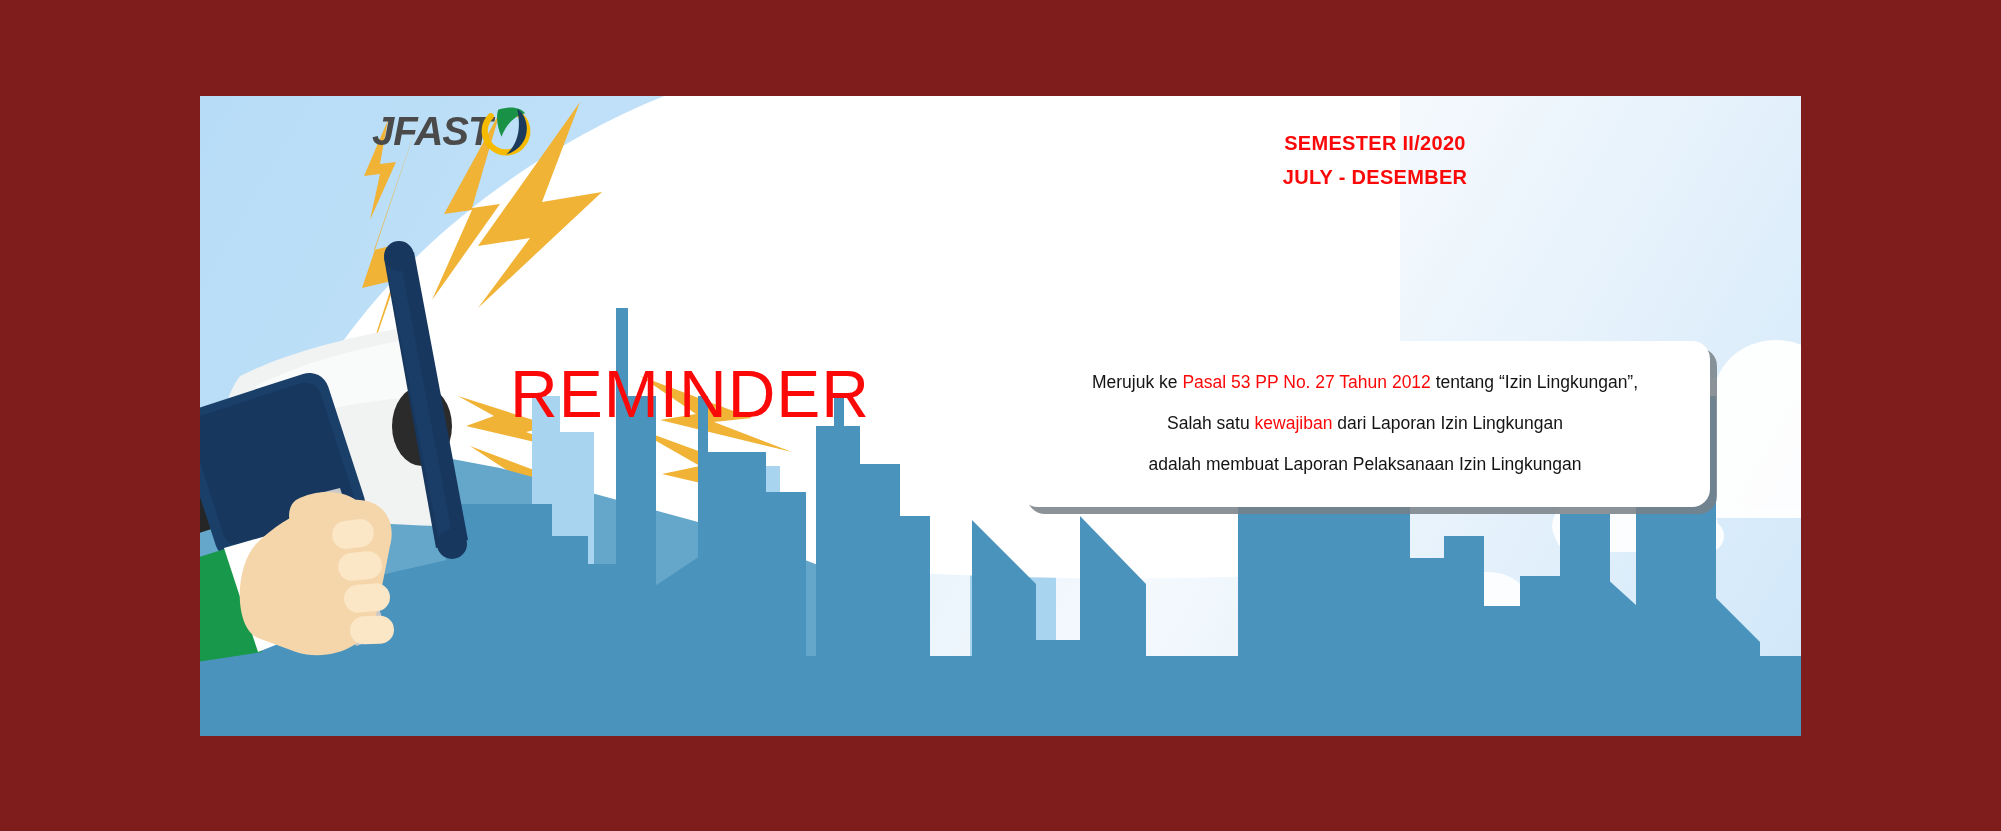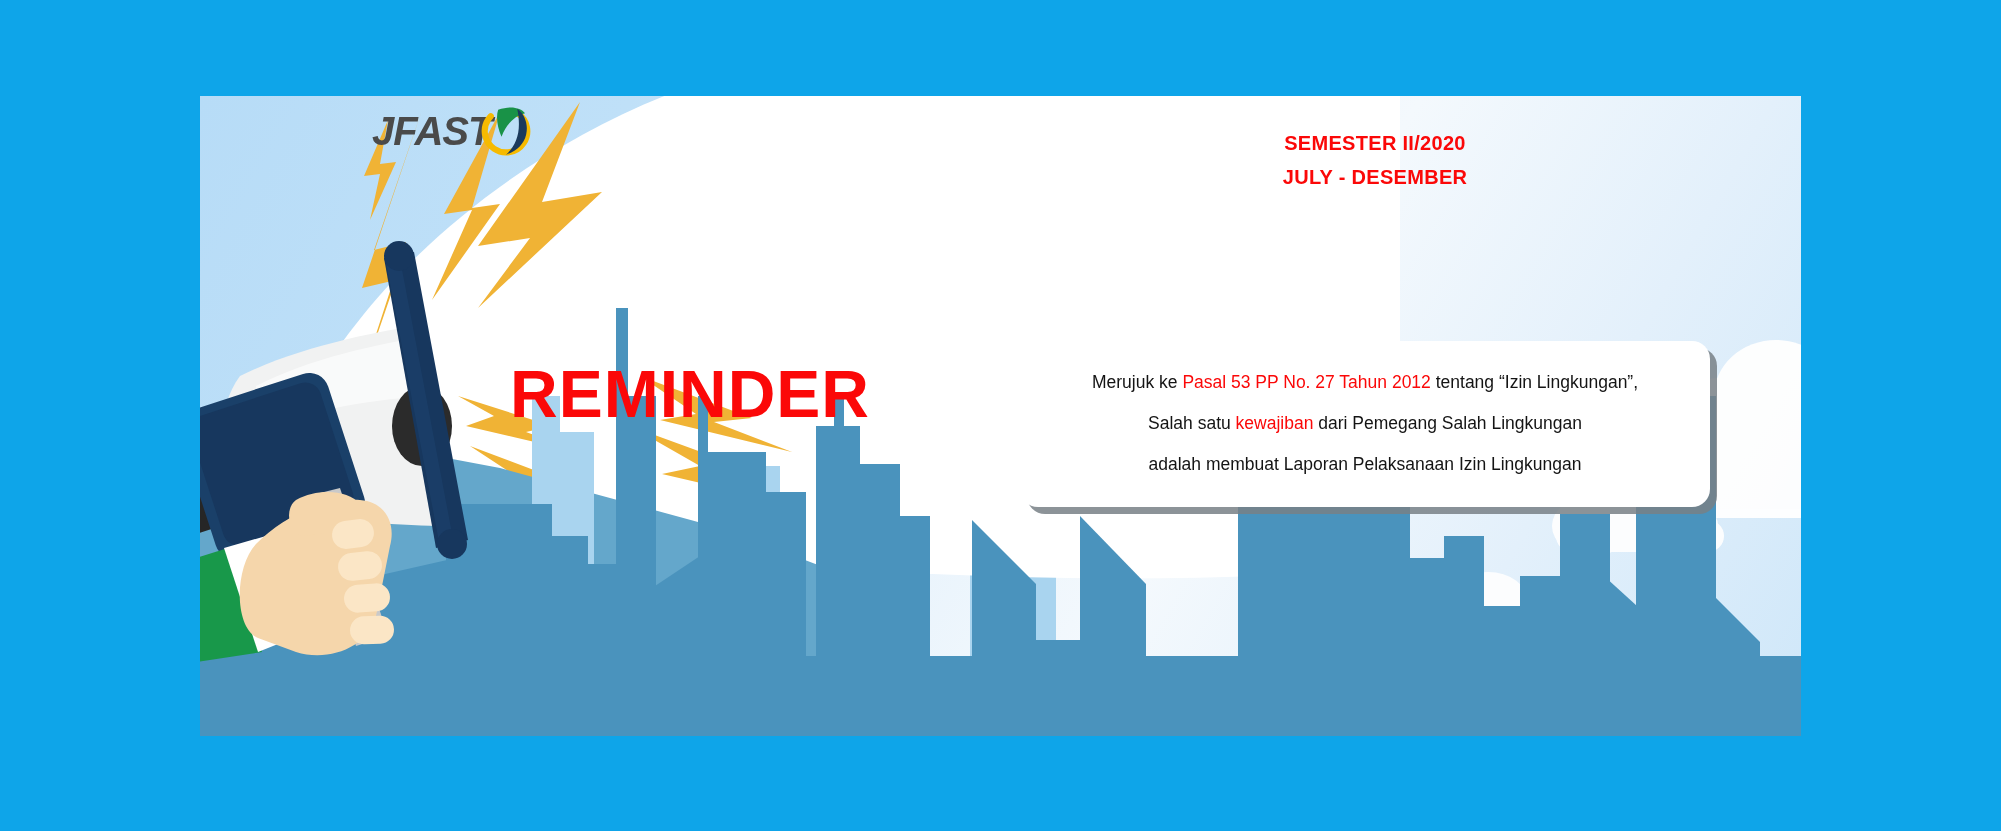--- a/index.html
+++ b/index.html
@@ -10,21 +10,21 @@
     width: 2001px;
     height: 831px;
     overflow: hidden;
     font-family: "Liberation Sans", sans-serif;
   }
 
   #stage {
     position: relative;
     width: 2001px;
     height: 831px;
-    background: #0ea5e9;
+    background: #7f1d1d;
   }
 
   
   #banner {
     position: absolute;
     left: 200px;
     top: 96px;
     width: 1601px;
     height: 640px;
     overflow: hidden;
@@ -65,21 +65,21 @@
   }
 
   
   #reminder {
     position: absolute;
     left: 210px;   
     top: 265px;
     width: 560px;
     text-align: center;
     font-family: "Liberation Sans", sans-serif;
-    font-weight: bold;
+    font-weight: normal;
     font-size: 66px;
     letter-spacing: 1px;
     color: #fb0808;
     z-index: 45;
     line-height: 1;
   }
 
   
   #headings {
     position: absolute;
@@ -368,19 +368,19 @@
     <div id="reminder">REMINDER</div>
 
     <div id="headings">
       <div class="head-sub">SEMESTER II/2020</div>
       <div class="head-sub">JULY - DESEMBER</div>
     </div>
 
     <div id="callout-wrap">
       <div id="callout">
         <p><span>Merujuk ke </span><span class="hl">Pasal 53 PP No. 27 Tahun 2012</span><span> tentang “Izin Lingkungan”,</span></p>
-        <p><span>Salah satu </span><span class="hl">kewajiban</span><span> dari Pemegang Salah Lingkungan</span></p>
+        <p><span>Salah satu </span><span class="hl">kewajiban</span><span> dari Laporan Izin Lingkungan</span></p>
         <p>adalah membuat Laporan Pelaksanaan Izin Lingkungan</p>
       </div>
     </div>
 
   </div>
 </div>
 
 </body></html>

